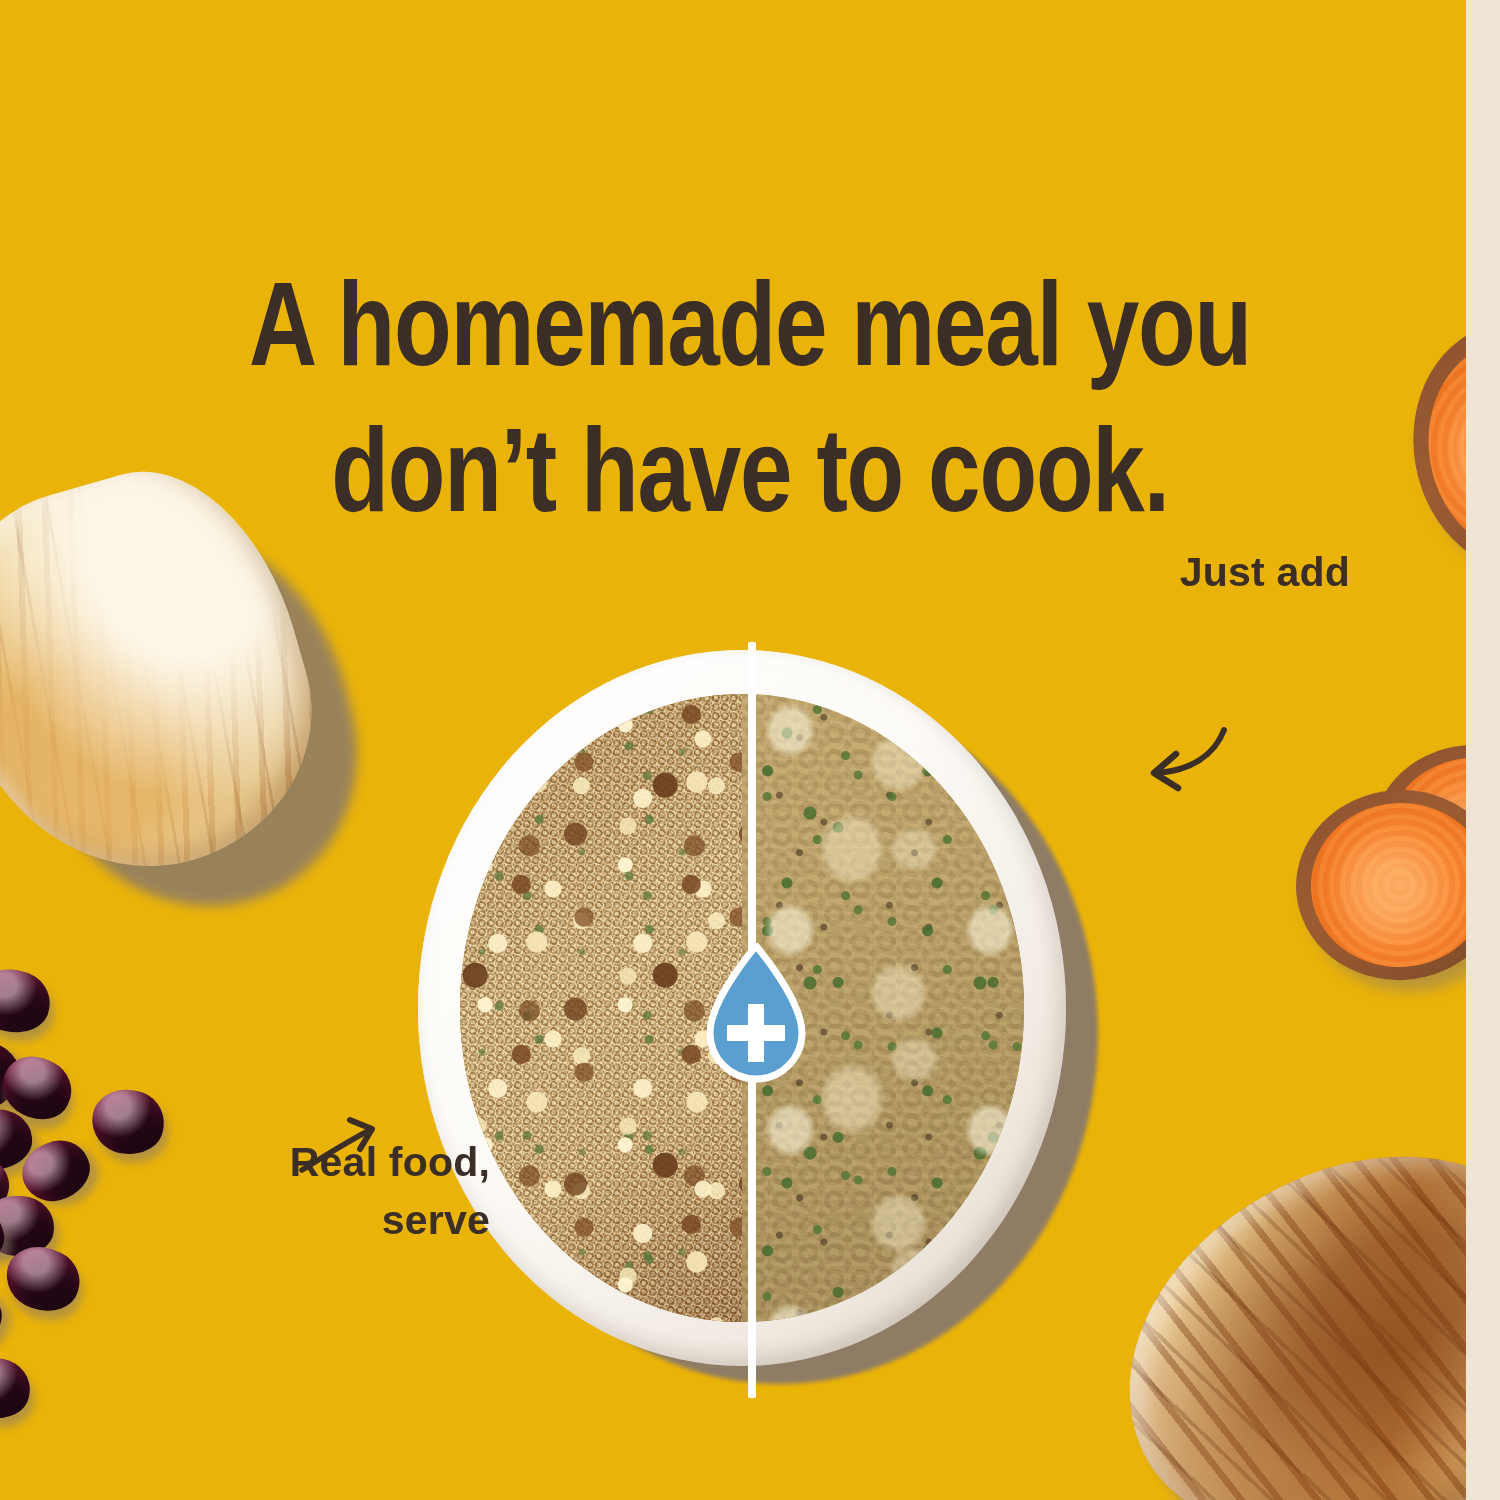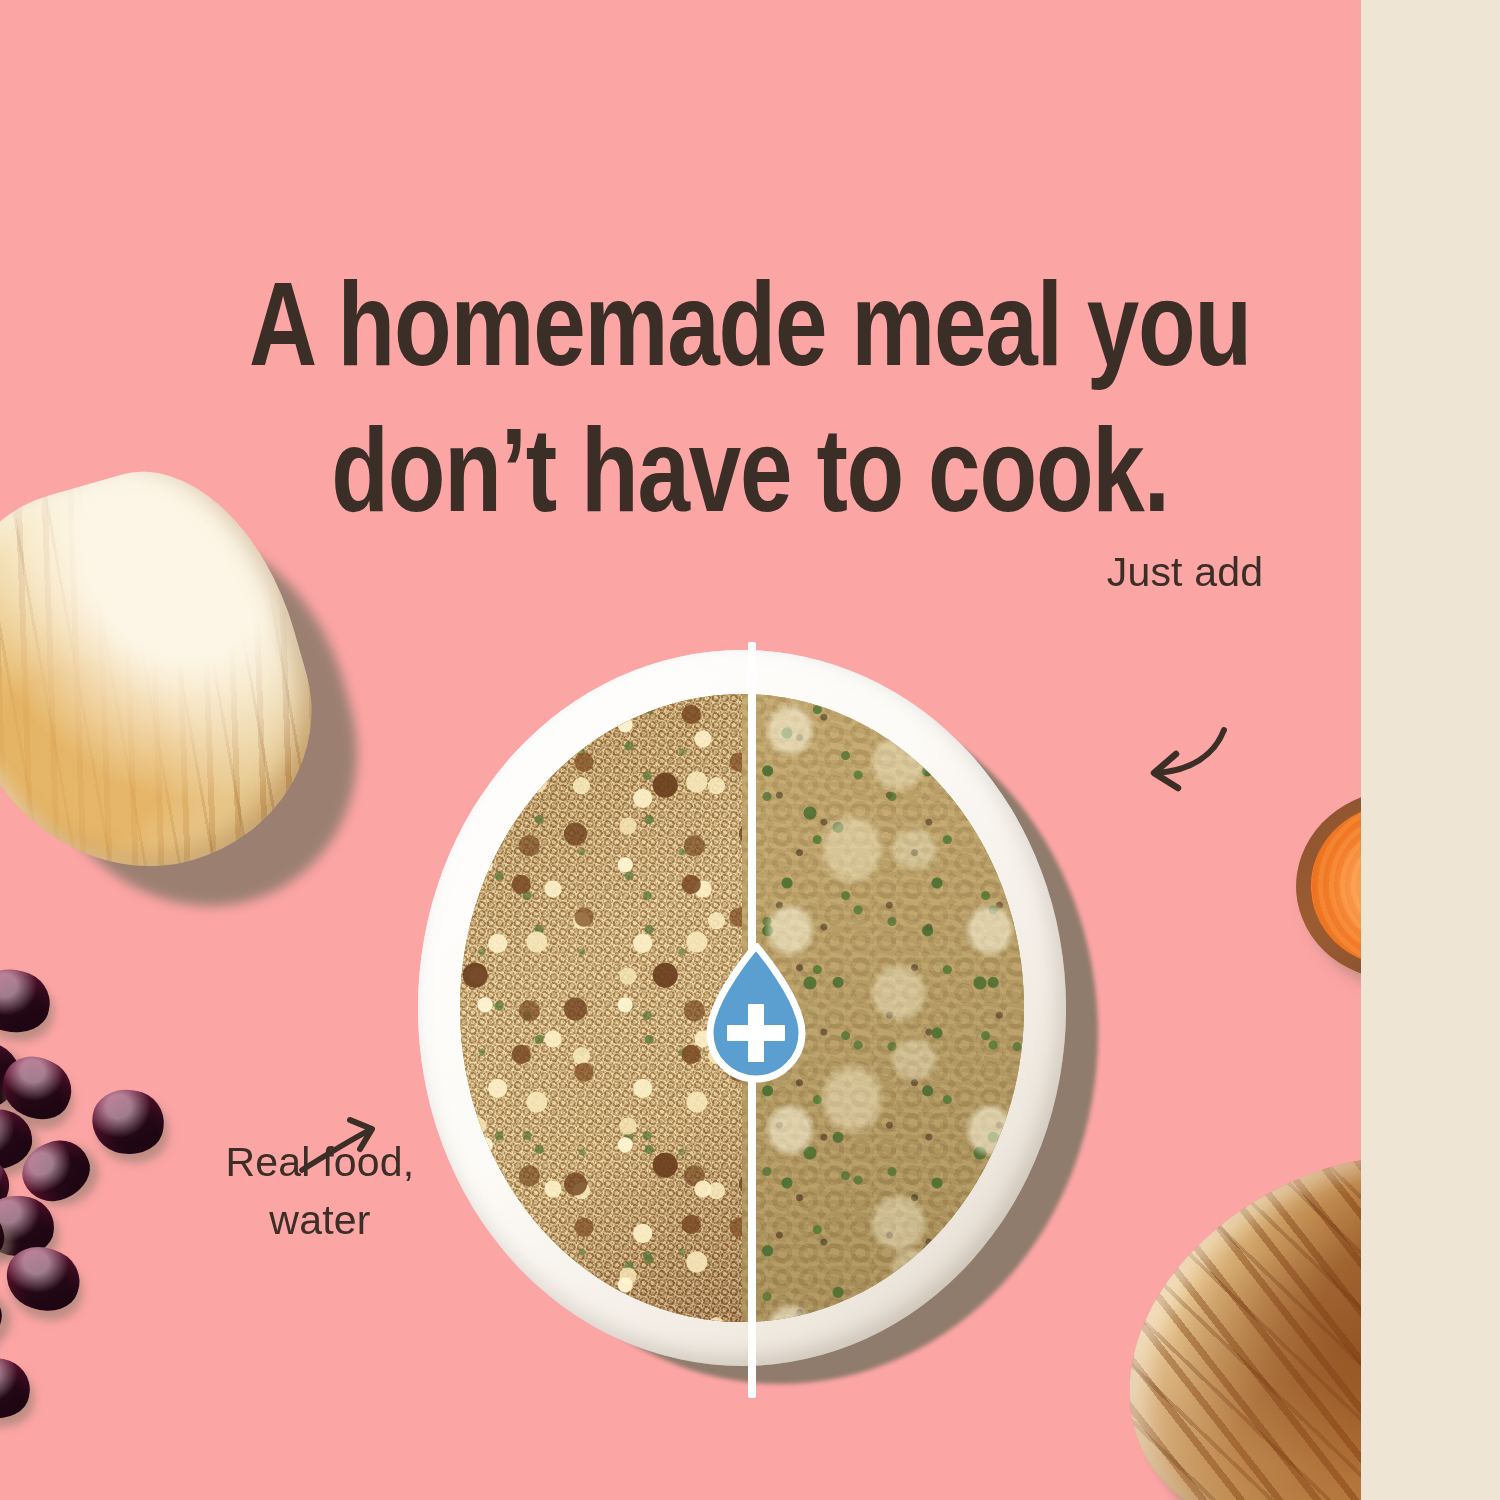--- a/index.html
+++ b/index.html
@@ -7,23 +7,23 @@
     margin: 0;
     padding: 0;
     background: #efe5d5;
   }
   body {
     font-family: "Liberation Sans", sans-serif;
   }
 
   #stage {
     position: relative;
-    width: 1361px;
+    width: 1466px;
     height: 1500px;
-    background: #fca5a5;
+    background: #eab308;
     overflow: hidden;
   }
 
   
   .headline {
     position: absolute;
     left: 0;
     top: 172px;
     width: 1500px;
     text-align: center;
@@ -37,24 +37,24 @@
     transform-origin: 50% 0;
     white-space: nowrap;
   }
   .headline .hl-line { display: block; }
 
   
   .annot {
     position: absolute;
     color: #3a2e26;
     font-family: "Liberation Sans", sans-serif;
-    font-weight: 400;
+    font-weight: 700;
     font-size: 41px;
     line-height: 1.42;
-    text-align: center;
+    text-align: right;
     letter-spacing: 0.2px;
   }
   .annot span { display: block; }
 
   #annot-right { left: 1020px; top: 543px; width: 330px; }
   #annot-left  { left: 150px;  top: 1133px; width: 340px; }
 
   .arrow { position: absolute; }
   #arrow-right { left: 1078px; top: 710px; }
   #arrow-left  { left: 288px;  top: 1102px; }
@@ -348,21 +348,21 @@
   </div>
   <div class="arrow" id="arrow-right">
     <svg viewBox="0 0 180 90" width="180" height="90" aria-hidden="true">
       <path d="M146 20 C136 46 112 60 80 63" fill="none" stroke="#3a2e26" stroke-width="6" stroke-linecap="round"></path>
       <path d="M98 44 L76 63 L100 78" fill="none" stroke="#3a2e26" stroke-width="6.5" stroke-linecap="round" stroke-linejoin="round"></path>
     </svg>
   </div>
 
   <div class="annot" id="annot-left">
     <span>Real food,</span>
-    <span>water</span>
+    <span>serve</span>
   </div>
   <div class="arrow" id="arrow-left">
     <svg viewBox="0 0 130 80" width="130" height="80" aria-hidden="true">
       <path d="M14 68 C40 52 62 38 82 28" fill="none" stroke="#3a2e26" stroke-width="5.5" stroke-linecap="round"></path>
       <path d="M62 18 L84 27 L72 47" fill="none" stroke="#3a2e26" stroke-width="6" stroke-linecap="round" stroke-linejoin="round"></path>
     </svg>
   </div>
 
 </div>
 

